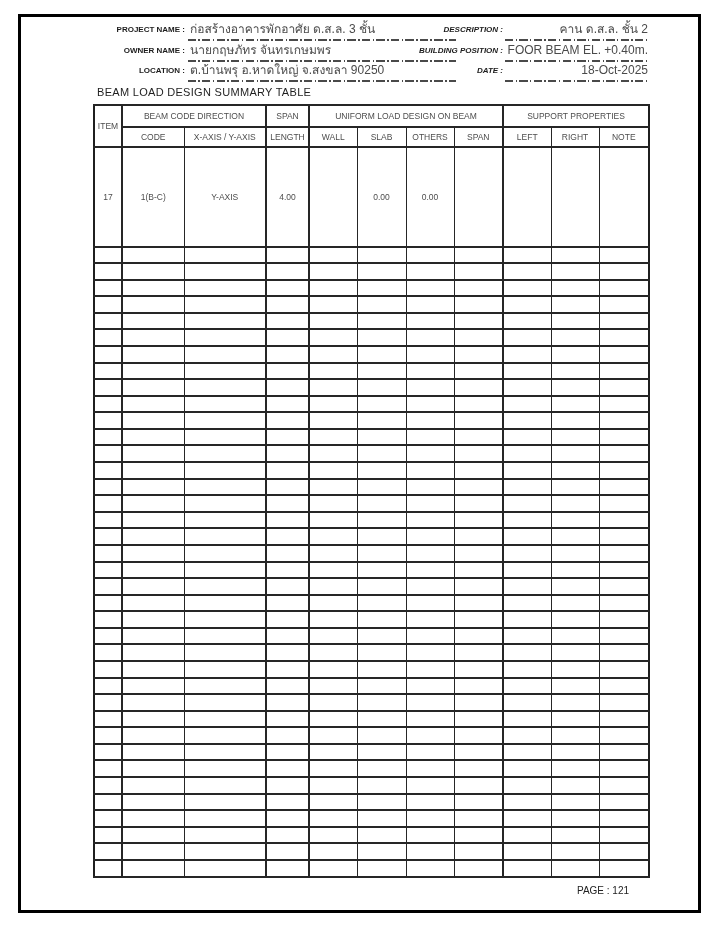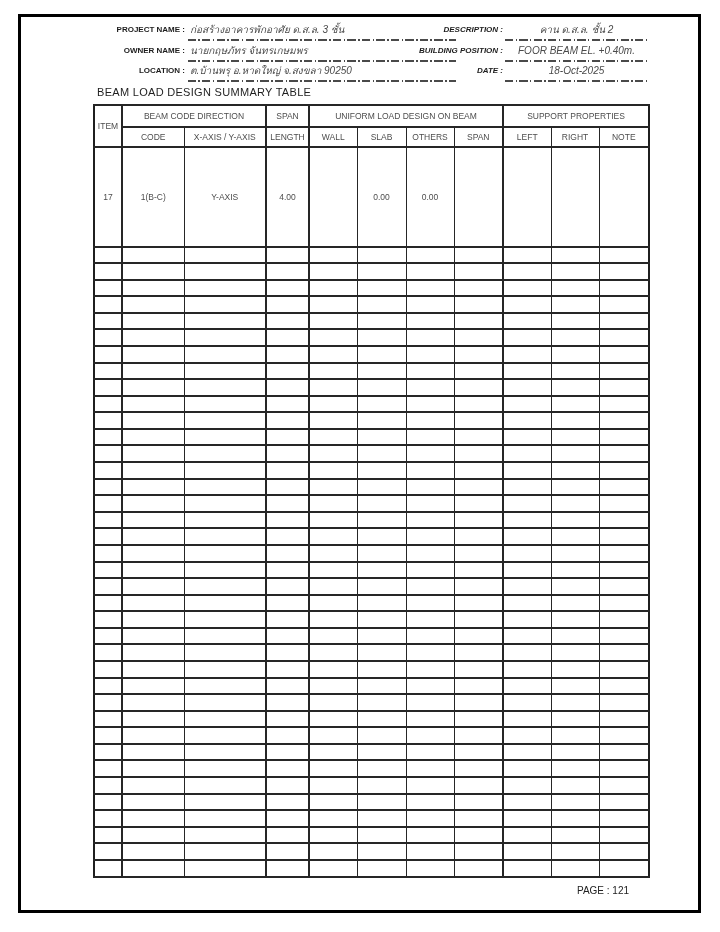--- a/index.html
+++ b/index.html
@@ -11,25 +11,24 @@
   .page-border{
     position:absolute;left:18px;top:14px;width:683px;height:899px;
     border:3px solid #000;box-sizing:border-box;background:#fff;
   }
   
   .hlabel{
     position:absolute;font-size:8px;font-weight:bold;color:#1c1c1c;
     text-align:right;height:11px;line-height:11px;white-space:nowrap;
   }
   .hvalue{
-    position:absolute;font-size:10px;color:#4a4a4a;height:11px;line-height:11px;
+    position:absolute;font-size:12px;color:#4a4a4a;height:11px;line-height:11px;
     white-space:nowrap;
-    font-style:italic;
-  }
-  .hvalue.center{text-align:center;}
+  }
+  .hvalue.center{text-align:right;}
   .hlabel.l{left:30px;width:155px;}
   .hvalue.l{left:190px;width:270px;}
   .hlabel.r{left:330px;width:173px;font-style:italic;}
   .hvalue.r{left:505px;width:143px;}
   .dashline{
     position:absolute;height:1.5px;
     background:repeating-linear-gradient(90deg,#4a4a4a 0 8px,transparent 8px 10.5px,#4a4a4a 10.5px 12px,transparent 12px 14.5px);
   }
   .dashline.l{left:188px;width:268px;}
   .dashline.r{left:505px;width:143px;}

